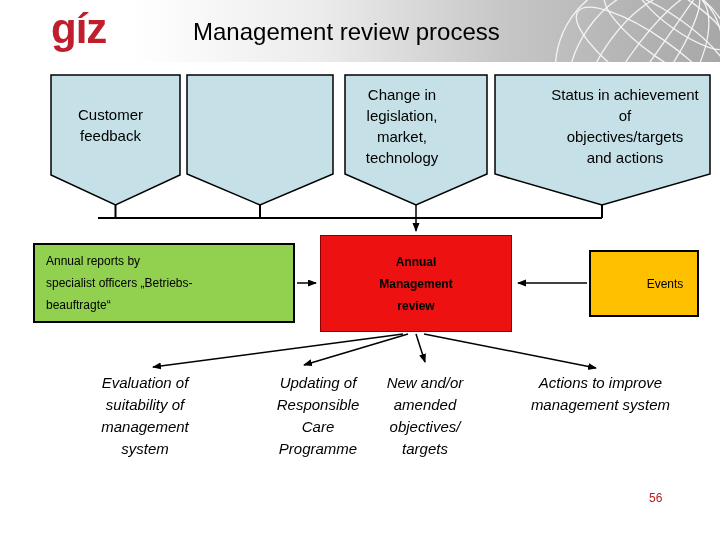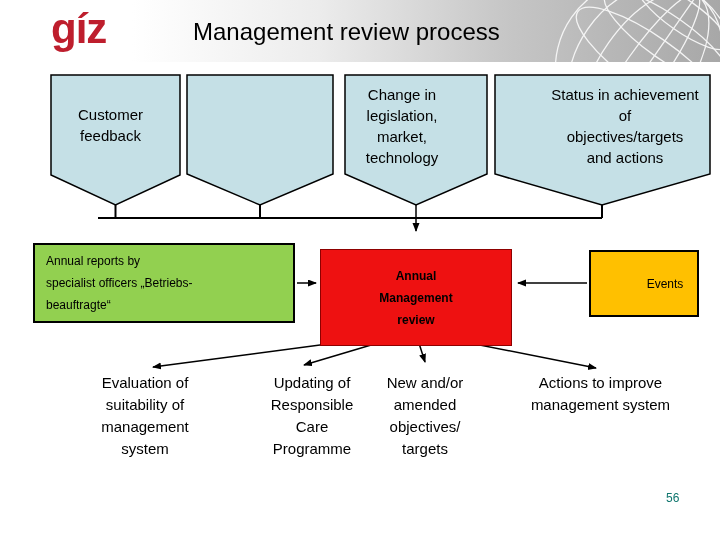--- a/index.html
+++ b/index.html
@@ -38,33 +38,33 @@
   }
   .green-box{
     left:33px;top:243px;width:262px;height:80px;
     border:2px solid #000;
     padding:5px 8px 0 11px;text-align:left;
   }
   .red-box{
     left:320px;top:235px;width:192px;height:97px;
     border:1px solid #8e0000;
     display:flex;align-items:center;justify-content:center;
-    text-align:center;font-weight:bold;margin-top:14px;
+    text-align:center;font-weight:bold;
   }
   .yellow-box{
     left:589px;top:250px;width:110px;height:67px;
     border:2px solid #000;
     display:flex;align-items:center;justify-content:center;text-align:center;padding-left:42px;
   }
   .out-label{
     position:absolute;top:372px;
-    font-size:15px;line-height:22px;text-align:center;white-space:pre-line;
+    font-size:15px;line-height:22px;text-align:center;white-space:pre-line;font-style:italic;
   }
   .page-number{
-    position:absolute;left:666px;top:491px;font-size:12px;color:#0f766e;
+    position:absolute;left:649px;top:491px;font-size:12px;color:#b91c1c;
   }
 </style>
 </head>
 <body>
 
 <div class="slide">
 
   <div class="header-band">
     <svg class="globe" width="190" height="62" viewBox="0 0 190 62">
       <g transform="translate(150,-5) rotate(35)" fill="none" stroke="#f4f4f4" stroke-width="1.3">
@@ -130,21 +130,21 @@
 beauftragte“</div>
   <div class="box red-box" style="background:#ee1111">Annual
 Management
 review</div>
   <div class="box yellow-box" style="background:#ffc000">Events</div>
 
   <div class="out-label" style="left:65px;width:160px">Evaluation of
 suitability of
 management
 system</div>
-  <div class="out-label" style="left:232px;width:160px">Updating of
+  <div class="out-label" style="left:238px;width:160px">Updating of
 Responsible
 Care
 Programme</div>
   <div class="out-label" style="left:345px;width:160px">New and/or
 amended
 objectives/
 targets</div>
   <div class="out-label" style="left:498px;width:205px">Actions to improve
 management system</div>
 

